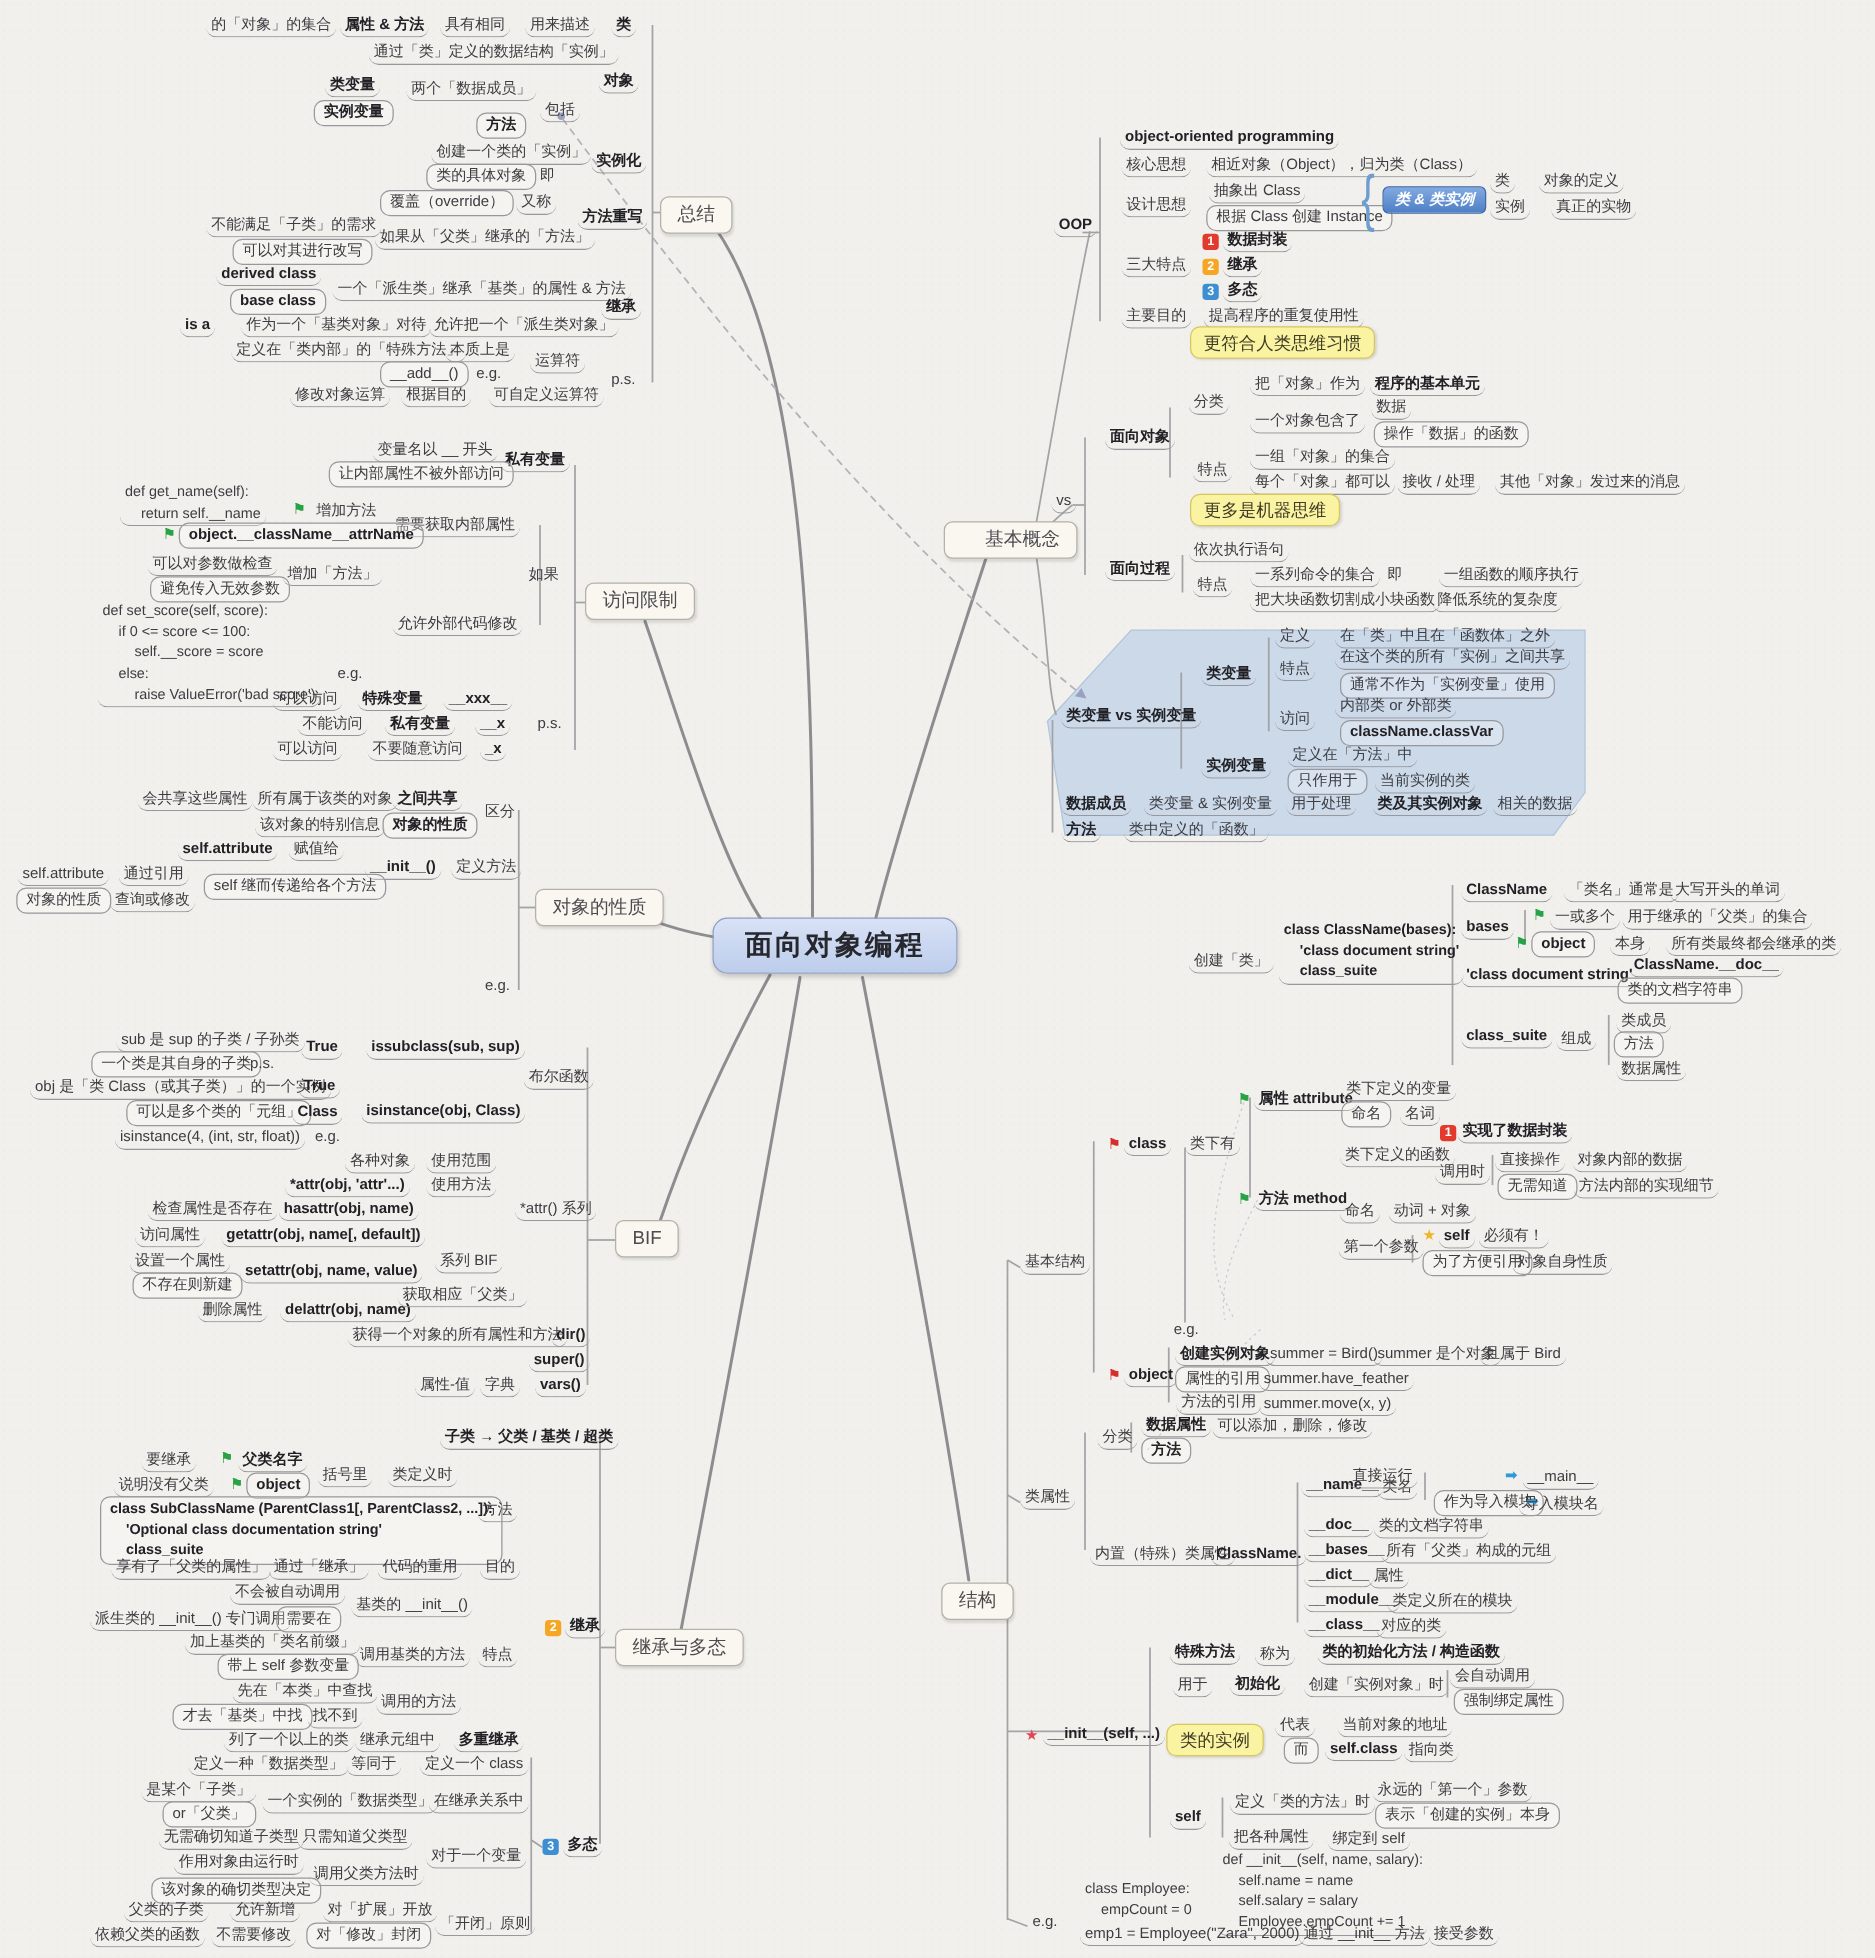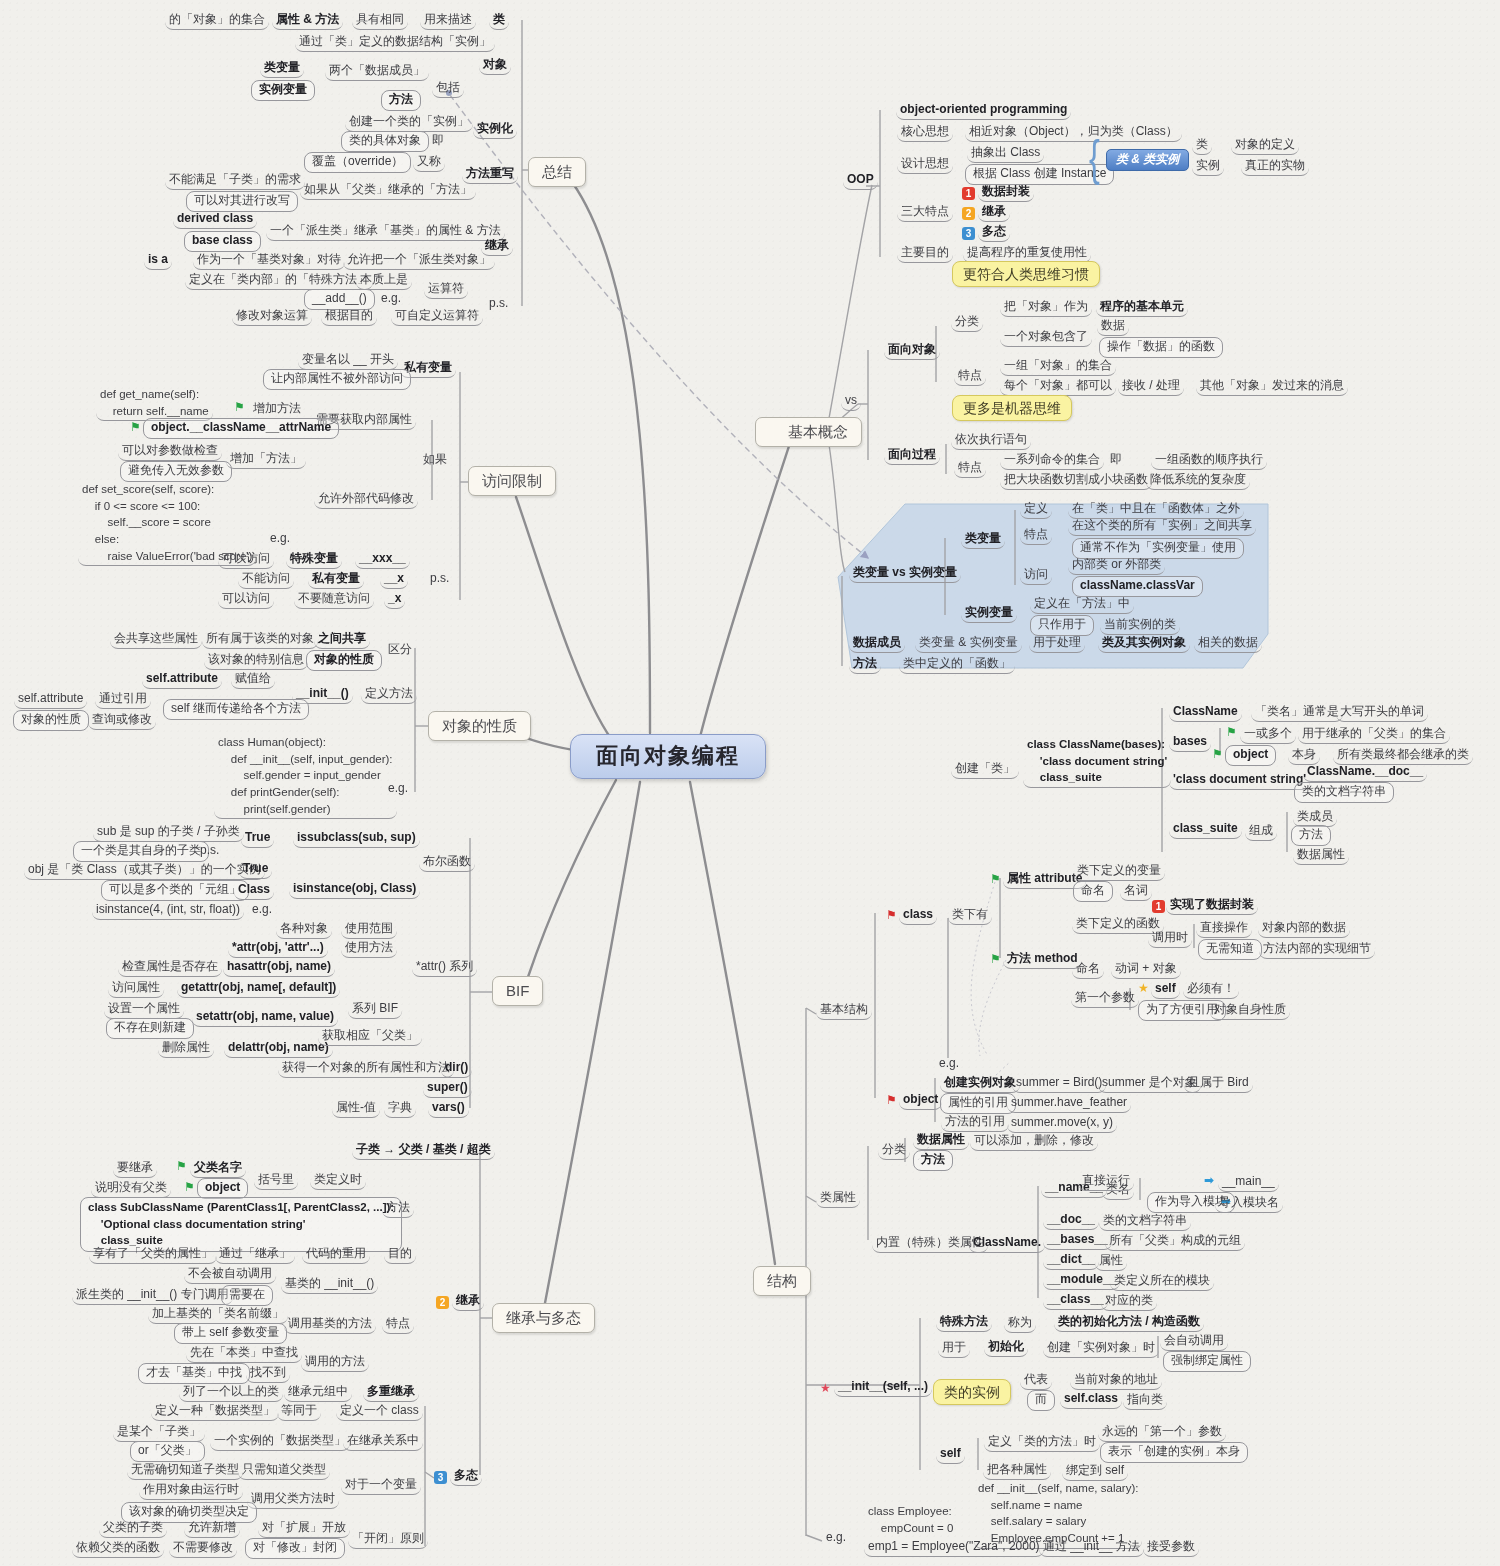--- a/index.html
+++ b/index.html
@@ -256,25 +256,20 @@
     <div class="nd u" style="left: 204px; top: 652px;">该对象的特别信息</div>
     <div class="nd u b" style="left: 292px; top: 686px;">__init__()</div>
     <div class="nd u" style="left: 361px; top: 686px;">定义方法</div>
     <div class="nd u b" style="left: 142px; top: 671px;">self.attribute</div>
     <div class="nd u" style="left: 231px; top: 671px;">赋值给</div>
     <div class="nd bx" style="left: 163px; top: 699px;">self 继而传递给各个方法</div>
     <div class="nd u" style="left: 14px; top: 691px;">self.attribute</div>
     <div class="nd u" style="left: 95px; top: 691px;">通过引用</div>
     <div class="nd bx" style="left: 13px; top: 710px;">对象的性质</div>
     <div class="nd u" style="left: 88px; top: 712px;">查询或修改</div>
-    <div class="nd code u" style="left: 214px; top: 734px;">class Human(object):
-    def __init__(self, input_gender):
-        self.gender = input_gender
-    def printGender(self):
-        print(self.gender)</div>
     <div class="nd pl" style="left: 384px; top: 781px;">e.g.</div>
     <div class="nd topic" style="left: 492px; top: 976px;">BIF</div>
     <div class="nd u" style="left: 419px; top: 854px;">布尔函数</div>
     <div class="nd u b" style="left: 293px; top: 830px;">issubclass(sub, sup)</div>
     <div class="nd u b" style="left: 241px; top: 830px;">True</div>
     <div class="nd u" style="left: 93px; top: 824px;">sub 是 sup 的子类 / 子孙类</div>
     <div class="nd bx" style="left: 73px; top: 841px;">一个类是其自身的子类</div>
     <div class="nd pl" style="left: 196px; top: 843px;">p.s.</div>
     <div class="nd u" style="left: 24px; top: 862px;">obj 是「类 Class（或其子类）」的一个实例</div>
     <div class="nd u b" style="left: 239px; top: 861px;">True</div>

